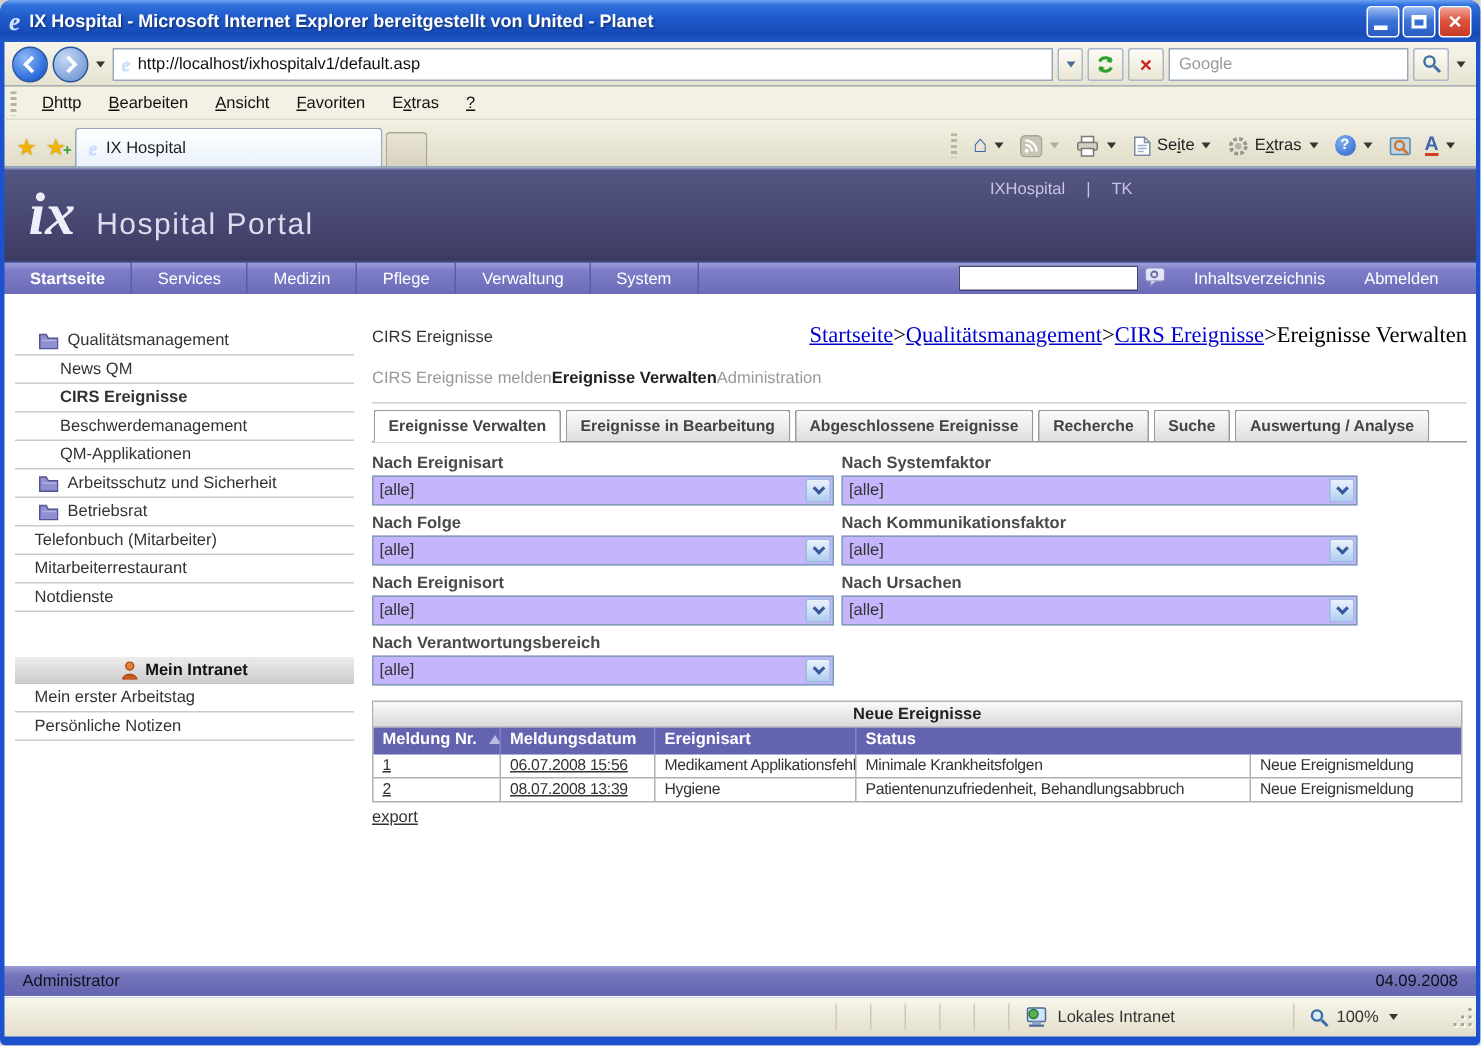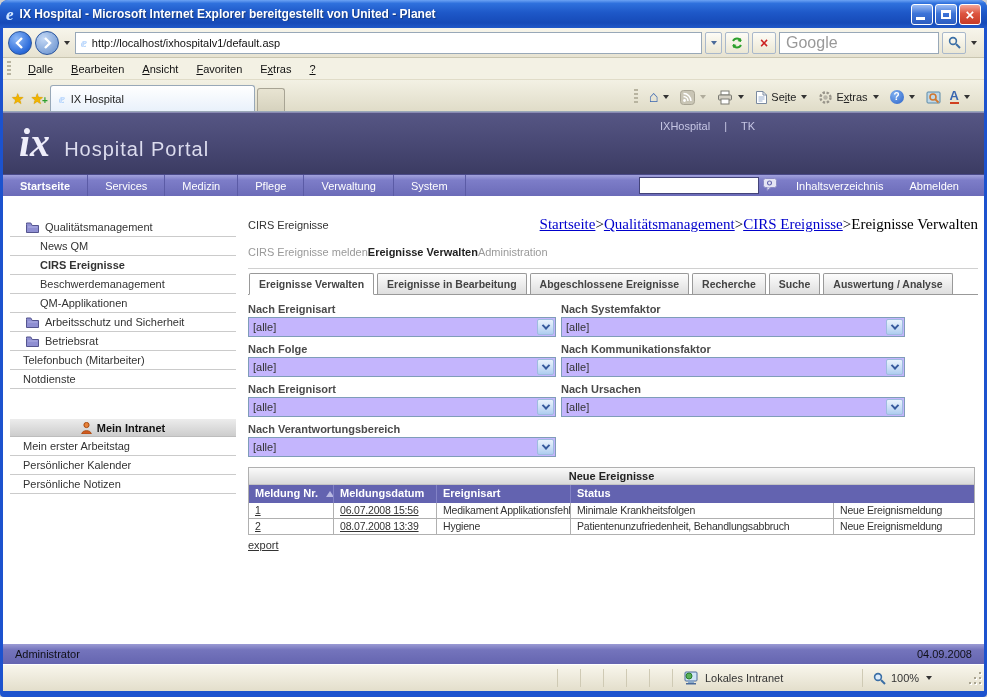--- a/index.html
+++ b/index.html
@@ -36,21 +36,21 @@
   .navcircle svg { display:block; }
   .mini-drop { width:0; height:0; border-left:3px solid transparent; border-right:3px solid transparent;
     border-top:4px solid #333; margin:0 2px; }
   .addr-field { flex:1; height:22px; background:#fff; border:1px solid #98a8b8; display:flex;
     align-items:center; gap:5px; padding:0 5px; font-size:11px; color:#111; }
   .addr-field .ie-e { font-size:13px; line-height:13px; margin:0; }
   .chiclet { height:22px; min-width:24px; border:1px solid #a9b8cb; border-radius:2px;
     background:linear-gradient(180deg,#fdfcf6,#ebe7d4); display:flex; align-items:center; justify-content:center; cursor:pointer; }
   .chiclet.drop { min-width:17px; }
   .g-search-wrap { width:160px; height:22px; border:1px solid #98a8b8; background:#fff; display:flex; align-items:center; }
-  .g-search { border:0; outline:0; width:100%; font-size:16px; padding:0 6px; font-family:"Liberation Sans",sans-serif; color:#444; }
+  .g-search { border:0; outline:0; width:100%; font-size:11px; padding:0 6px; font-family:"Liberation Sans",sans-serif; color:#444; }
   .g-search::placeholder { color:#999; }
 
   
   .menu-row { height:22px; background:#f3f1e4; display:flex; align-items:center; font-size:11px;
     color:#111; border-bottom:1px solid #e0dcc8; padding-left:4px; }
   .drag-dots { width:4px; height:16px; margin-right:8px;
     background:repeating-linear-gradient(180deg,#b8b4a0 0 2px,transparent 2px 4px); }
   .menu-item { padding:0 9px; height:100%; display:flex; align-items:center; cursor:pointer; }
   .menu-item .key { text-decoration:underline; }
 
@@ -225,21 +225,21 @@
           </svg>
       </span>
       <span class="mini-drop"></span>
     </div>
 
     <div class="menu-row">
       <span class="drag-dots"></span>
       <span class="menu-item">
           <span></span>
           <span class="key">D</span>
-          <span>alle</span>
+          <span>http</span>
         </span>
       <span class="menu-item">
           <span></span>
           <span class="key">B</span>
           <span>earbeiten</span>
         </span>
       <span class="menu-item">
           <span></span>
           <span class="key">A</span>
           <span>nsicht</span>
@@ -394,35 +394,35 @@
           <svg width="13" height="11" viewBox="0 0 13 11">
               <path d="M0.5 2.5 L0.5 10.5 L12.5 10.5 L12.5 3.5 L6.2 3.5 L4.8 1 L0.5 1 Z" fill="#8f8fd2" stroke="#55558f"></path>
               <path d="M2 5 L11.5 5" stroke="#b0b0e4" stroke-width="1"></path>
             </svg>
           <span>Betriebsrat</span>
         </div>
         <div class="sb-item">
             <span>Telefonbuch (Mitarbeiter)</span>
           </div>
         <div class="sb-item">
+            <span>Mitarbeiterrestaurant</span>
+          </div>
+        <div class="sb-item">
             <span>Notdienste</span>
           </div>
 
         <div class="mi-header">
           <svg width="11" height="12" viewBox="0 0 11 12">
               <circle cx="5.5" cy="3" r="2.6" fill="#e8823a" stroke="#a84a10"></circle>
               <path d="M0.8 12 C0.8 7.6 10.2 7.6 10.2 12 Z" fill="#d25a20" stroke="#a84a10"></path>
             </svg>
           <span>Mein Intranet</span>
         </div>
         <div class="sb-item">
             <span>Mein erster Arbeitstag</span>
-          </div>
-        <div class="sb-item">
-            <span>Persönlicher Kalender</span>
           </div>
         <div class="sb-item">
             <span>Persönliche Notizen</span>
           </div>
       </div>
 
       <div class="main">
         <div class="main-head">
           <span class="page-title">CIRS Ereignisse</span>
           <span class="breadcrumb">

